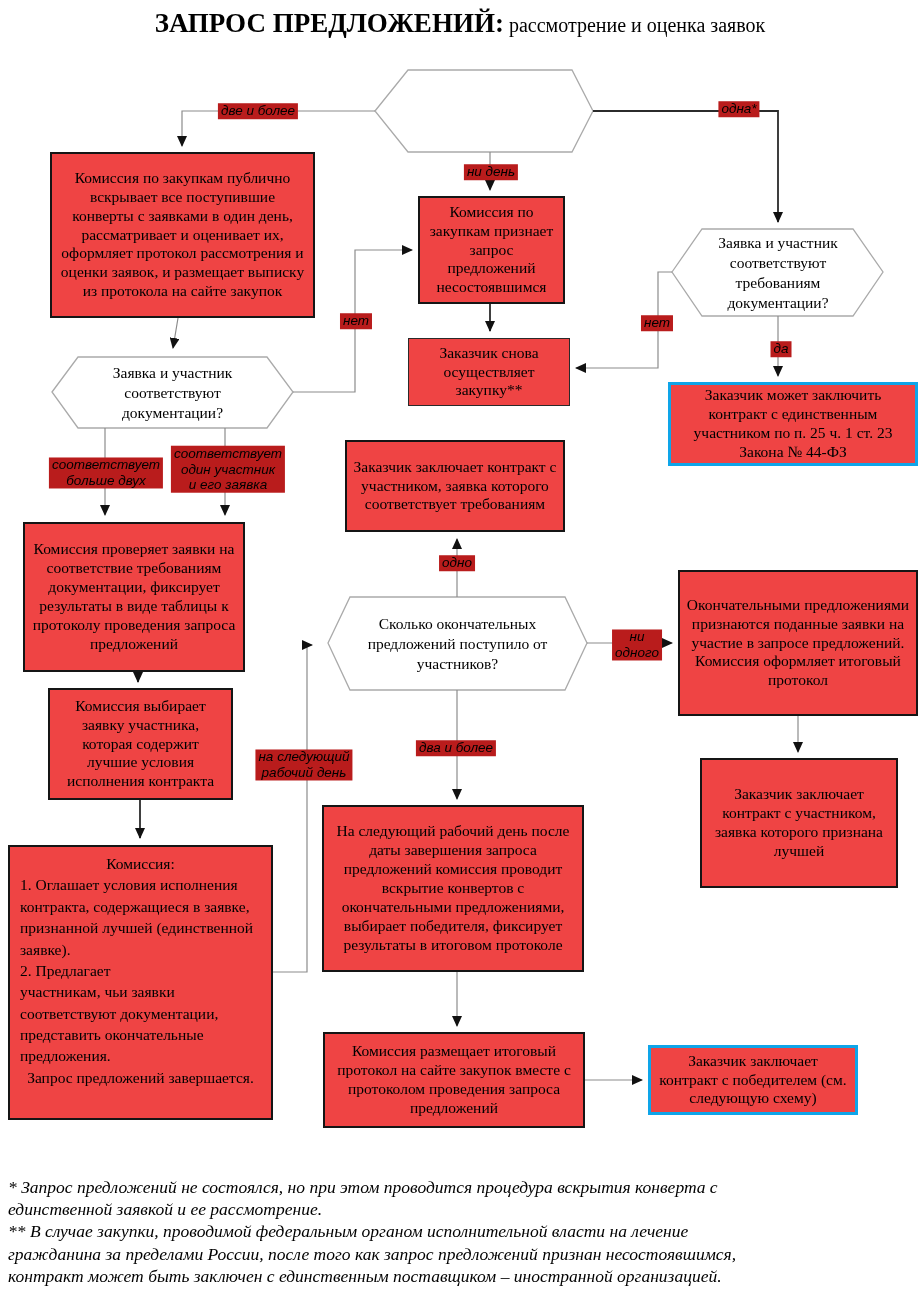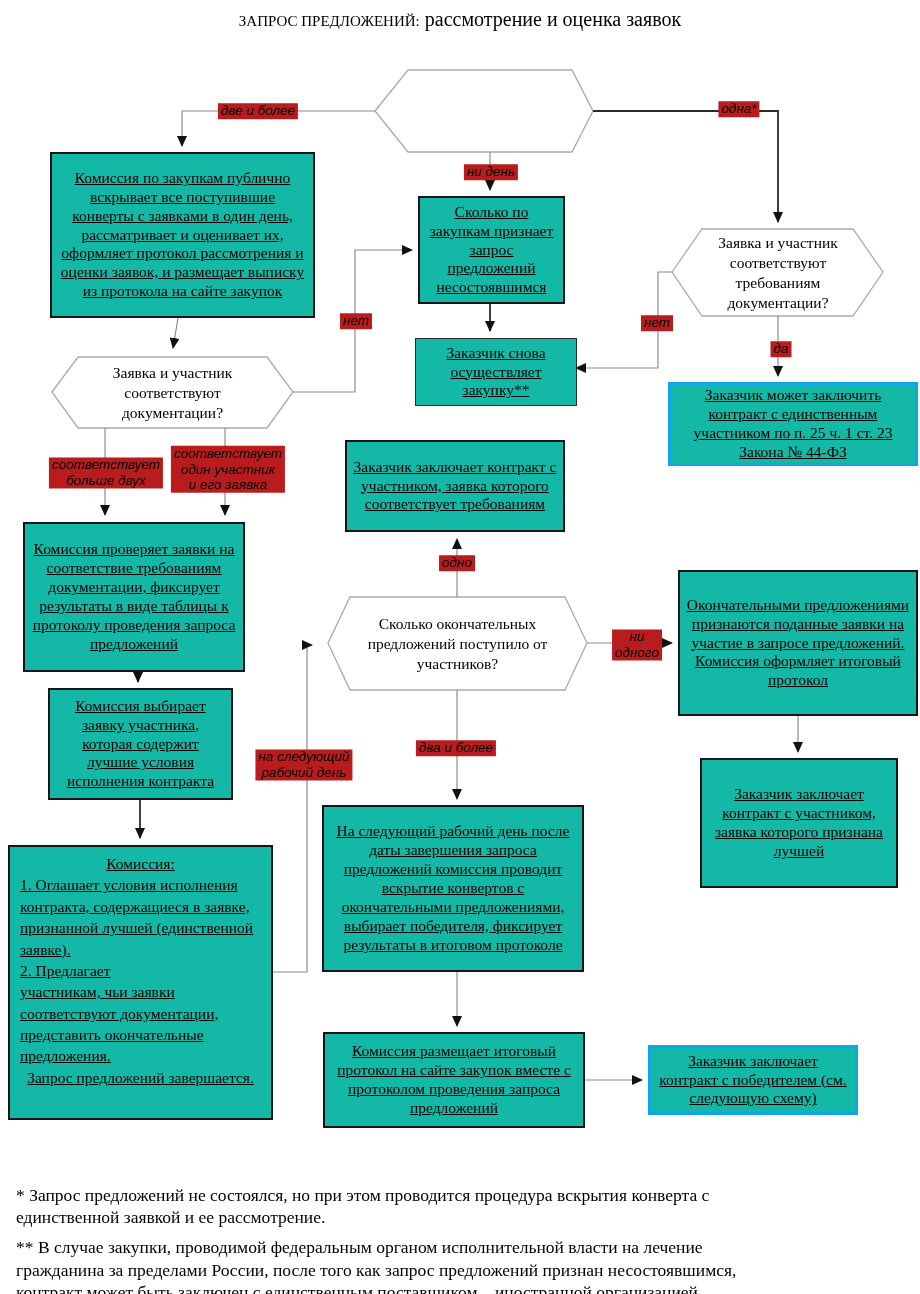--- a/index.html
+++ b/index.html
@@ -1,38 +1,38 @@
 <!DOCTYPE html>
 <html lang="ru"><head>
 <meta charset="utf-8">
 <style>
   html,body{margin:0;padding:0;background:#fff;}
   .canvas{position:relative;width:920px;height:1294px;background:#fff;
           font-family:"Liberation Serif",serif;color:#000;overflow:hidden;}
   .title{position:absolute;top:8px;left:0;width:100%;text-align:center;font-size:20px;z-index:2;}
-  .title .t-bold{font-weight:normal;font-size:15px;}
+  .title .t-bold{font-weight:bold;font-size:27px;}
   svg.wires{position:absolute;left:0;top:0;z-index:0;}
-  .node{position:absolute;box-sizing:border-box;background:#14b8a6;border:2px solid #151515;
+  .node{position:absolute;box-sizing:border-box;background:#ef4444;border:2px solid #151515;
         display:flex;align-items:center;justify-content:center;text-align:center;
-        font-size:15.5px;line-height:1.22;padding:2px 6px;z-index:1;text-decoration:underline;}
-  .node.mid{border-width:1.5px;border-color:#2a2a2a;margin-left:7px;}
+        font-size:15.5px;line-height:1.22;padding:2px 6px;z-index:1;}
+  .node.mid{border-width:1.5px;border-color:#2a2a2a;}
   .node.thin{border:3px solid #0ea5e9;}
   .hexlabel{position:absolute;display:flex;align-items:center;justify-content:center;
             text-align:center;font-size:15.5px;line-height:1.3;z-index:1;background:transparent;}
   .hexlabel.bold{font-weight:bold;font-size:16px;line-height:1.45;}
   .elabel{position:absolute;transform:translate(-50%,-50%);font-family:"Liberation Sans",sans-serif;
           font-style:italic;font-size:13.5px;line-height:1.15;text-align:center;
           white-space:pre-line;background:#b91c1c;padding:0 3px;z-index:2;}
   .commission{display:block;text-align:left;padding:6px 10px;line-height:1.38;}
   .commission .c-title{display:block;text-align:center;}
   .commission .c-body{display:block;white-space:pre-line;}
   .commission .c-footer{display:block;text-align:center;}
   .footnotes{position:absolute;left:8px;top:1176px;width:908px;font-size:17.5px;
              line-height:1.27;z-index:1;}
-  .footnotes p{margin:8px;white-space:pre-line;}
+  .footnotes p{margin:0;white-space:pre-line;font-style:italic;}
 </style>
 </head>
 <body>
 
 <div class="canvas">
 
   <svg class="wires" width="920" height="1294">
     <defs>
       <marker id="arr" markerUnits="userSpaceOnUse" markerWidth="12" markerHeight="10" refX="10" refY="5" orient="auto">
         <path d="M0,0 L11,5 L0,10 z" fill="#111"></path>
@@ -74,21 +74,21 @@
 
   <div class="title">
     <span class="t-bold">ЗАПРОС ПРЕДЛОЖЕНИЙ:</span><span> рассмотрение и оценка заявок</span>
   </div>
 
   <div class="hexlabel" style="left:690px;top:231px;width:176px;height:84px;">Заявка и участник соответствуют требованиям документации?</div>
   <div class="hexlabel" style="left:75px;top:358px;width:195px;height:70px;">Заявка и участник соответствуют документации?</div>
   <div class="hexlabel" style="left:340px;top:600px;width:235px;height:88px;">Сколько окончательных предложений поступило от участников?</div>
 
   <div class="node" style="left:50px;top:152px;width:265px;height:166px;">Комиссия по закупкам публично вскрывает все поступившие конверты с заявками в один день, рассматривает и оценивает их, оформляет протокол рассмотрения и оценки заявок, и размещает выписку из протокола на сайте закупок</div>
-  <div class="node" style="left:418px;top:196px;width:147px;height:108px;">Сколько по закупкам признает запрос предложений несостоявшимся</div>
+  <div class="node" style="left:418px;top:196px;width:147px;height:108px;">Комиссия по закупкам признает запрос предложений несостоявшимся</div>
   <div class="node mid" style="left:408px;top:338px;width:162px;height:68px;">Заказчик снова осуществляет закупку**</div>
   <div class="node thin" style="left:668px;top:382px;width:250px;height:84px;">Заказчик может заключить контракт с единственным участником по п. 25 ч. 1 ст. 23 Закона № 44-ФЗ</div>
   <div class="node" style="left:23px;top:522px;width:222px;height:150px;">Комиссия проверяет заявки на соответствие требованиям документации, фиксирует результаты в виде таблицы к протоколу проведения запроса предложений</div>
   <div class="node" style="left:48px;top:688px;width:185px;height:112px;">Комиссия выбирает заявку участника, которая содержит лучшие условия исполнения контракта</div>
 
   <div class="node commission" style="left:8px;top:845px;width:265px;height:275px;">
     <span class="c-title">Комиссия:</span>
     <span class="c-body">1. Оглашает условия исполнения контракта, содержащиеся в заявке, признанной лучшей (единственной заявке).
 2. Предлагает
  участникам, чьи заявки соответствуют документации, представить окончательные предложения.</span>

